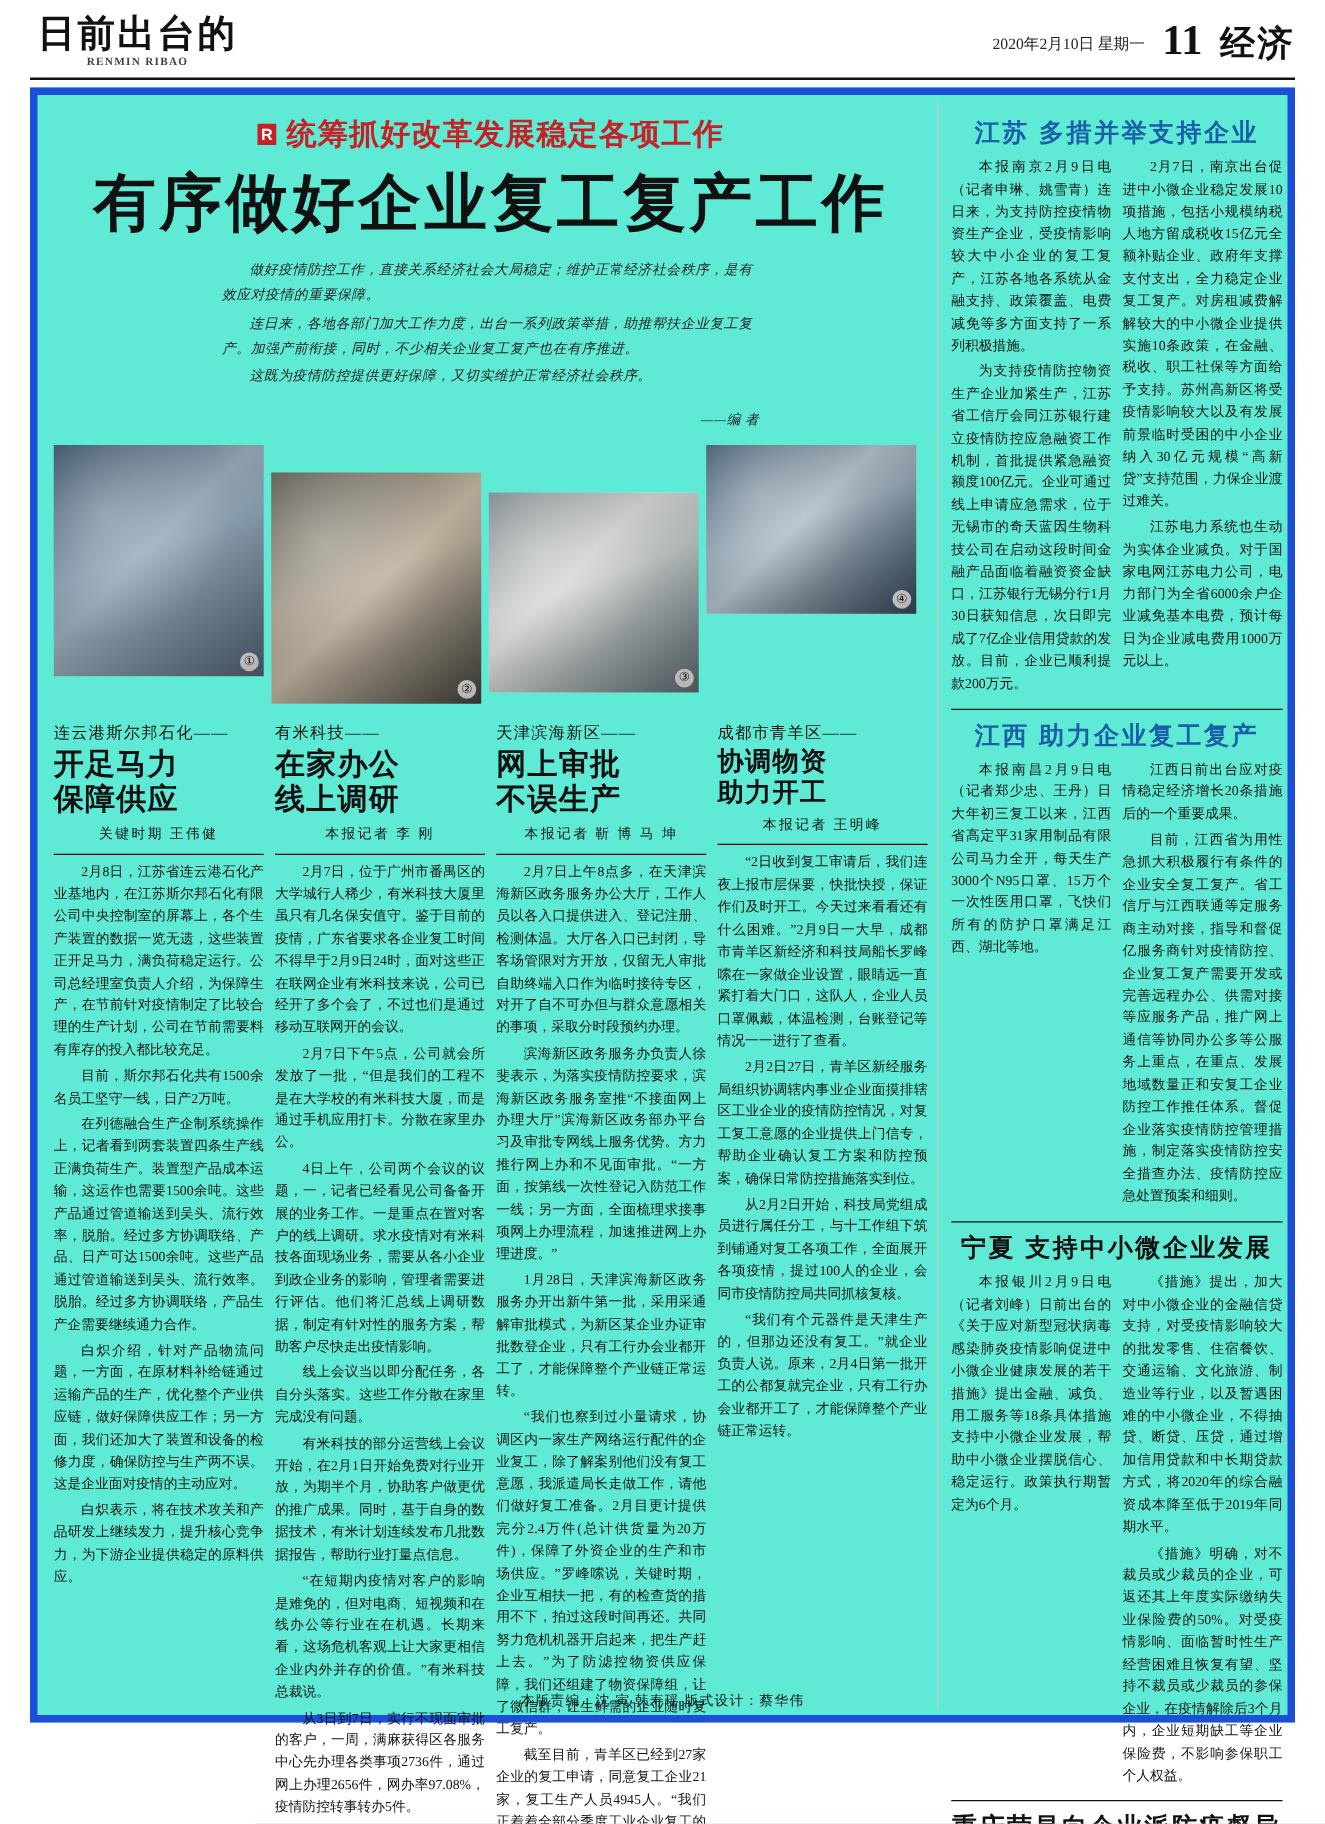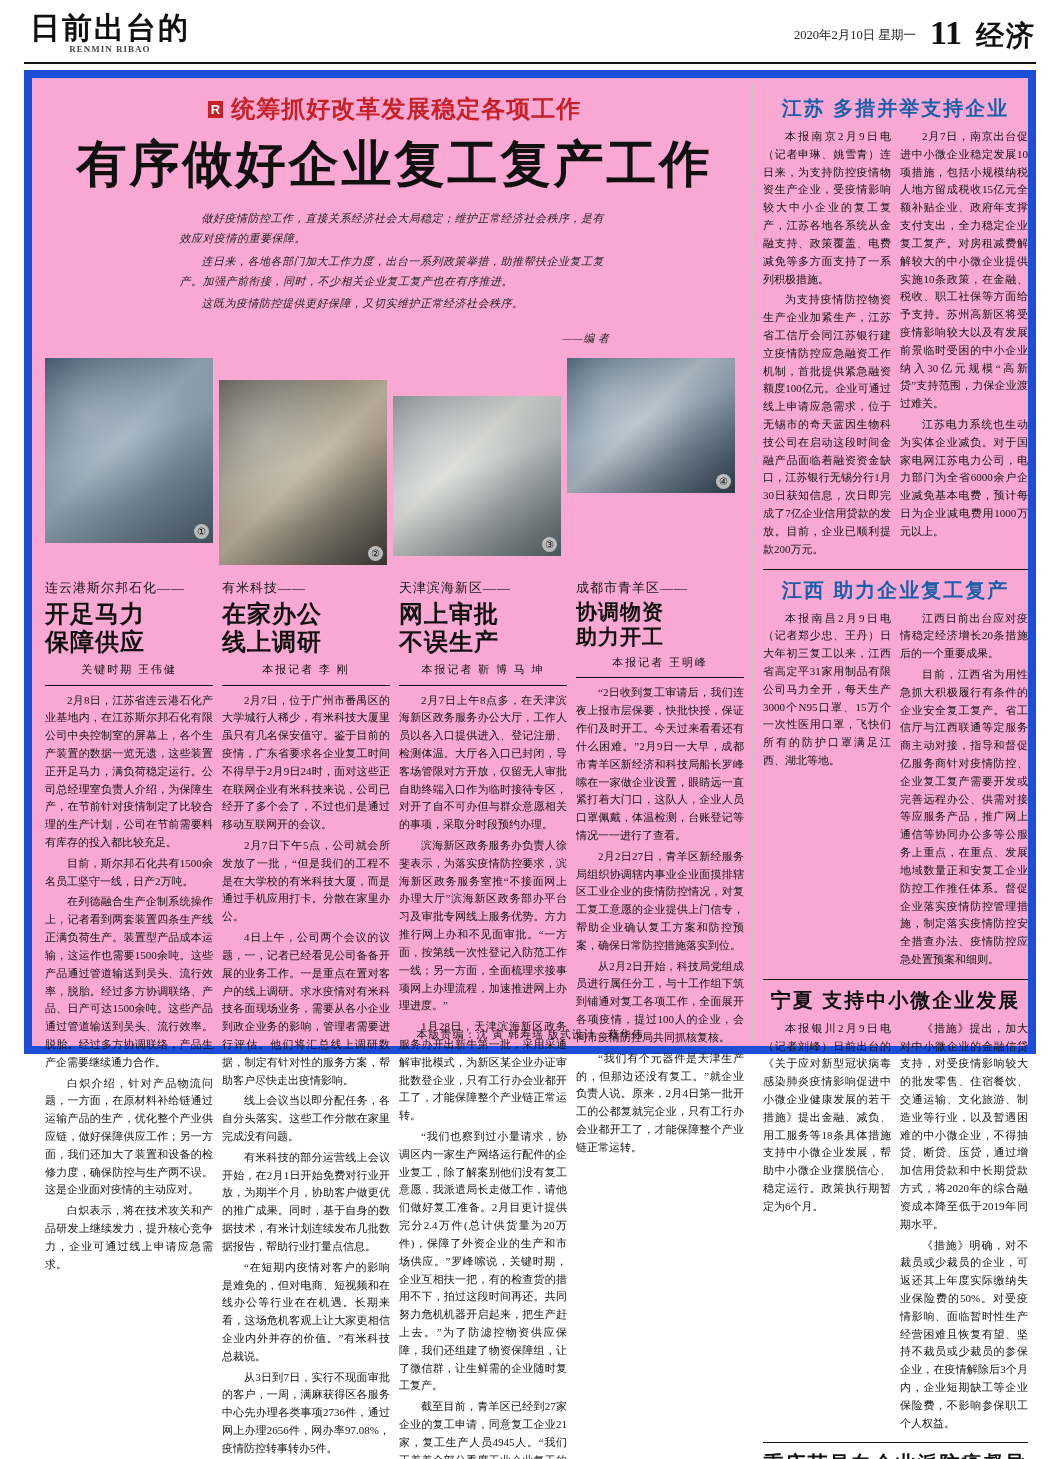--- a/index.html
+++ b/index.html
@@ -19,21 +19,21 @@
   .logo { font-family:"Liberation Serif", serif; font-weight:bold; font-size:30px; letter-spacing:2px; color:#111;
           border:0; padding:2px 6px; line-height:1; position:relative; }
   .logo-sub { font-size:9px; letter-spacing:1px; color:#444; display:block; margin-top:2px; text-align:center;}
   .head-right { display:flex; align-items:flex-end; gap:14px; }
   .head-date { font-size:12.5px; color:#222; padding-bottom:6px; }
   .page-no { font-size:34px; font-weight:bold; line-height:1; }
   .sec-name { font-size:28px; font-weight:bold; line-height:1; letter-spacing:2px; }
   .head-rule { border-top:2px solid #111; margin:0 6px; }
 
   
-  .frame { border:8px solid #1d4ed8; margin:6px 6px 0 6px; height:984px; position:relative; background:#f9a8d4; }
+  .frame { border:6px solid #1d4ed8; margin:6px 6px 0 6px; height:1308px; position:relative; background:#5eead4; }
   .inner { position:absolute; inset:5px; display:flex; }
 
   .left-col { width:716px; position:relative; padding:6px 8px 0 8px; border-right:1px solid #c7c7c7; }
   .right-col { width:288px; padding:6px 8px 0 10px; position:relative; }
 
   
   .banner { text-align:center; margin:4px 0 2px 0; }
   .banner-tag { display:inline-block; background:#c62127; color:#fff; font-weight:bold; font-size:13px;
                 padding:1px 3px; margin-right:4px; vertical-align:3px; font-family:"Liberation Sans",sans-serif;}
   .banner-text { color:#c62127; font-weight:bold; font-size:24px; letter-spacing:1px; font-family:"Liberation Sans",sans-serif;}
@@ -145,21 +145,21 @@
         <div class="col">
           <div class="kicker">连云港斯尔邦石化——</div>
           <div class="sub-headline" style="white-space:pre-line">开足马力
 保障供应</div>
           <div class="byline">关键时期 王伟健</div>
           <hr class="hr-thin">
           <p>2月8日，江苏省连云港石化产业基地内，在江苏斯尔邦石化有限公司中央控制室的屏幕上，各个生产装置的数据一览无遗，这些装置正开足马力，满负荷稳定运行。公司总经理室负责人介绍，为保障生产，在节前针对疫情制定了比较合理的生产计划，公司在节前需要料有库存的投入都比较充足。</p>
           <p>目前，斯尔邦石化共有1500余名员工坚守一线，日产2万吨。</p>
           <p>在列德融合生产企制系统操作上，记者看到两套装置四条生产线正满负荷生产。装置型产品成本运输，这运作也需要1500余吨。这些产品通过管道输送到吴头、流行效率，脱胎。经过多方协调联络、产品、日产可达1500余吨。这些产品通过管道输送到吴头、流行效率。脱胎。经过多方协调联络，产品生产企需要继续通力合作。</p>
           <p>白炽介绍，针对产品物流问题，一方面，在原材料补给链通过运输产品的生产，优化整个产业供应链，做好保障供应工作；另一方面，我们还加大了装置和设备的检修力度，确保防控与生产两不误。这是企业面对疫情的主动应对。</p>
-          <p>白炽表示，将在技术攻关和产品研发上继续发力，提升核心竞争力，企业可通过线上申请应急需求。</p>
+          <p>白炽表示，将在技术攻关和产品研发上继续发力，提升核心竞争力，为下游企业提供稳定的原料供应。</p>
         </div>
 
         <div class="col">
           <div class="kicker">有米科技——</div>
           <div class="sub-headline" style="white-space:pre-line">在家办公
 线上调研</div>
           <div class="byline">本报记者 李 刚</div>
           <hr class="hr-thin">
           <p>2月7日，位于广州市番禺区的大学城行人稀少，有米科技大厦里虽只有几名保安值守。鉴于目前的疫情，广东省要求各企业复工时间不得早于2月9日24时，面对这些正在联网企业有米科技来说，公司已经开了多个会了，不过也们是通过移动互联网开的会议。</p>
           <p>2月7日下午5点，公司就会所发放了一批，“但是我们的工程不是在大学校的有米科技大厦，而是通过手机应用打卡。分散在家里办公。</p>

